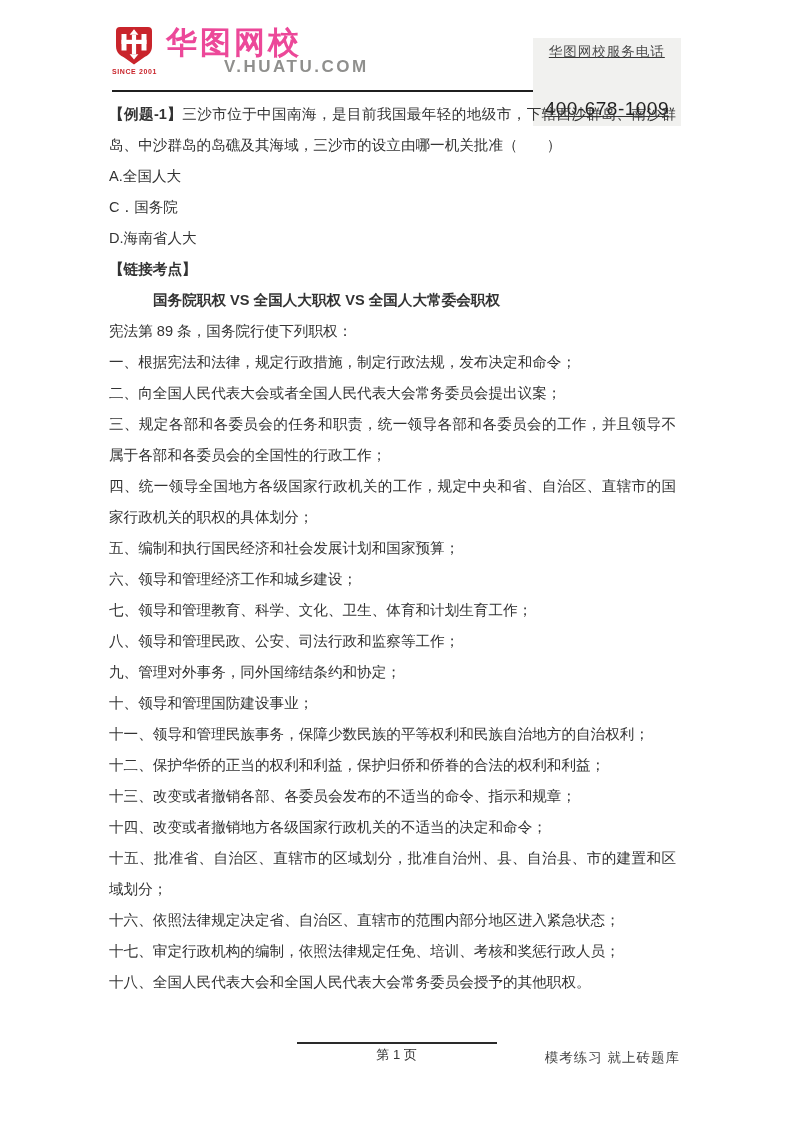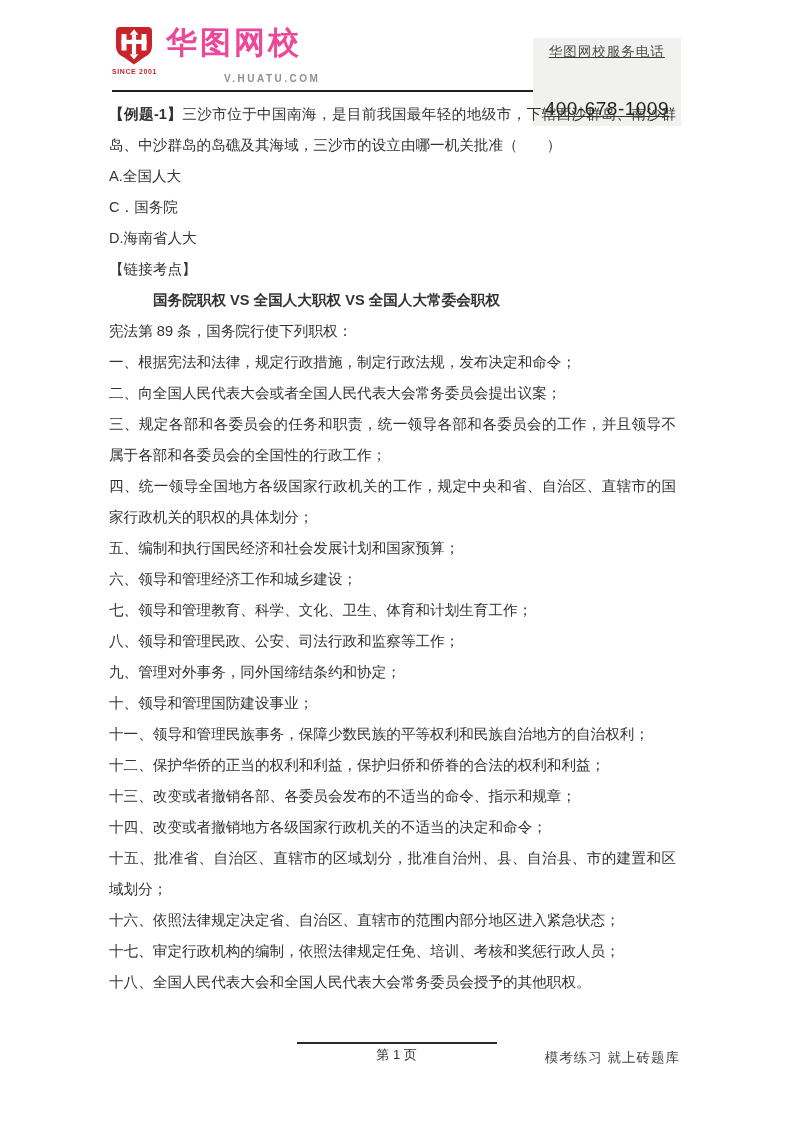--- a/index.html
+++ b/index.html
@@ -21,39 +21,39 @@
   .logo-since {
     font-size:7px; font-weight:bold; color:#c9242b; letter-spacing:0.6px;
     margin-top:2px; white-space:nowrap;
   }
   .logo-word { margin-left:10px; }
   .logo-cn {
     font-size:31px; font-weight:bold; color:#ec4899; letter-spacing:3px;
     line-height:34px; white-space:nowrap;
   }
   .logo-en {
-    font-size:10px; font-weight:bold; color:#8f8f8d; letter-spacing:2.5px;
-    margin-top:12px; padding-left:58px; line-height:13px;
+    font-size:17px; font-weight:bold; color:#8f8f8d; letter-spacing:2.5px;
+    margin-top:0; padding-left:58px; line-height:13px;
   }
   .phone-box {
     margin-top:12px; background:#f1f1ef; padding:5px 12px 6px 12px;
     text-align:center;
     text-decoration:underline;
   }
   .phone-label { font-size:13.5px; color:#4a4a4a; line-height:18px; letter-spacing:1px; }
   .phone-number { font-size:19px; color:#1f1f1f; line-height:23px; letter-spacing:0.5px;margin-top:36px; }
 
   
   .content {
     position:absolute; left:109px; width:567px; top:99px;
     font-size:14.6px; line-height:31px; text-align:justify;
   }
   .content p { margin:0; }
   .q-tag   { font-weight:bold; }
-  .sec-tag { font-weight:normal; }
+  .sec-tag { font-weight:bold; }
   .heading { font-weight:bold;padding-left:44px; }
 
   
   .footer-center {
     position:absolute; left:50%; transform:translateX(-50%); top:1042px;
     width:200px; text-align:center;
   }
   .footer-rule { border-top:2px solid #2a2a2a; width:200px; height:0; }
   .footer-page { font-size:13px; color:#333; margin-top:3px; line-height:16px; }
   .footer-slogan {

